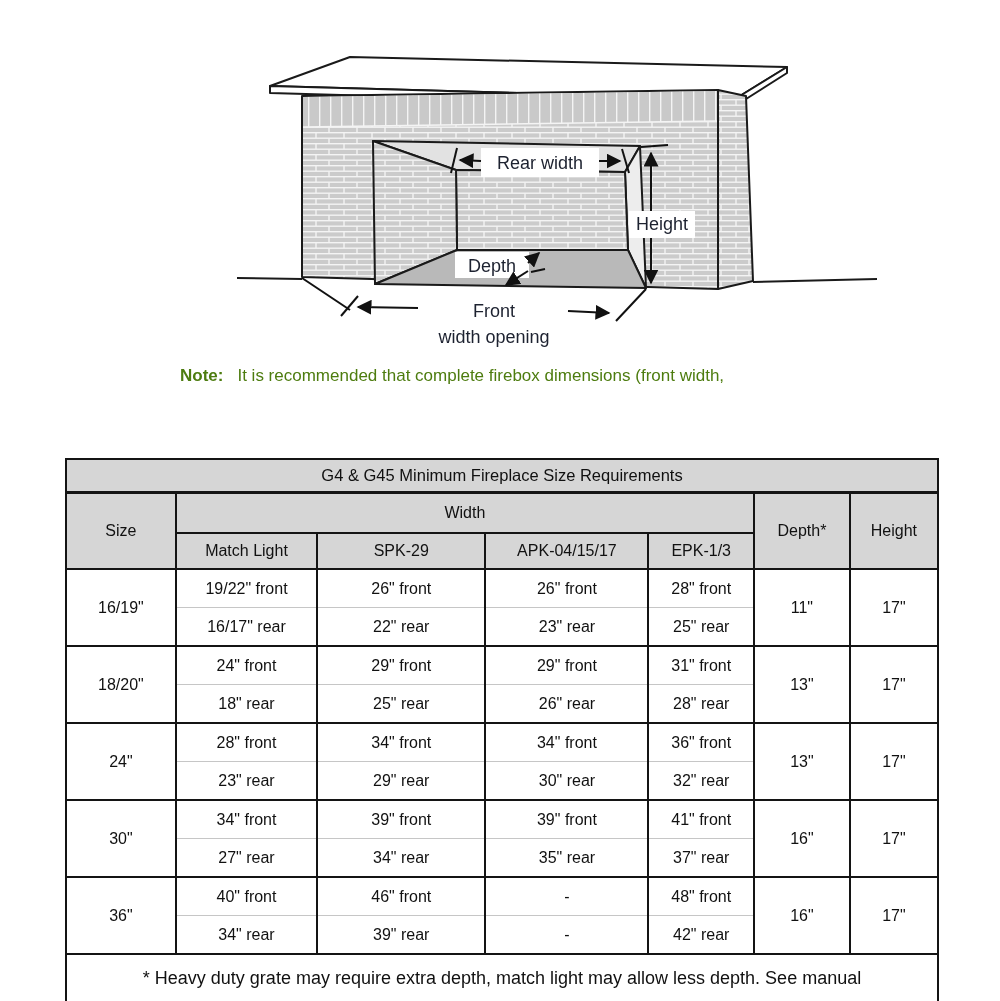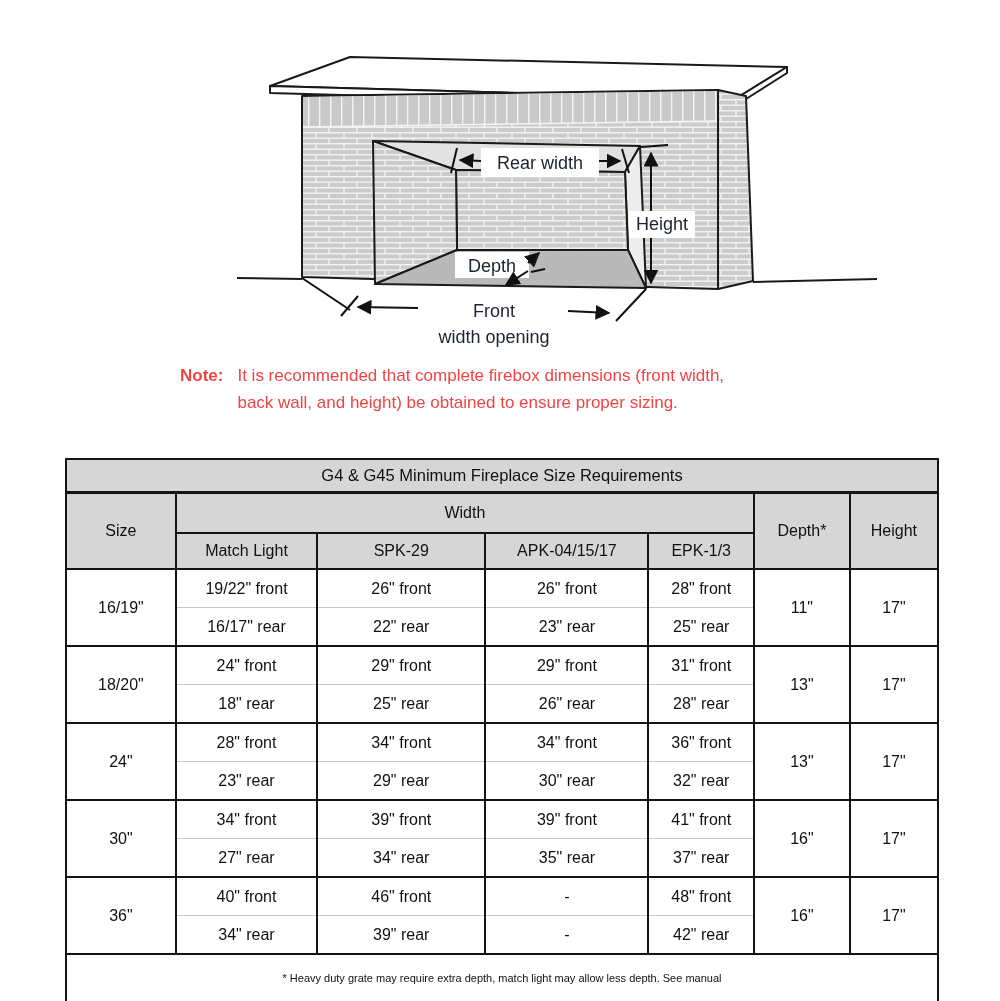--- a/index.html
+++ b/index.html
@@ -11,42 +11,42 @@
     color:#111;
     overflow:hidden;
   }
   
   #diagram-svg{position:absolute;left:0;top:0;}
   .dim-label{font-size:18px;fill:#1d2230;}
   
   .note{
     position:absolute;left:180px;top:362px;width:680px;
     display:flex;gap:14px;
-    font-size:17px;line-height:27px;color:#ef4444;
+    font-size:17px;line-height:27px;color:#4d7c0f;
   }
   .note .note-label{font-weight:700;white-space:nowrap;}
   
   table.spec{
     position:absolute;left:65px;top:458px;width:874px;
     border-collapse:collapse;table-layout:fixed;
     font-size:16px;color:#111;background:#fff;
   }
   table.spec th,table.spec td{
     border:2px solid #141414;
     text-align:center;vertical-align:middle;
     font-weight:400;padding:0 2px;background:#ffffff;
   }
   table.spec th.title{height:31px;background:#d6d6d6;border-bottom-width:3px;font-size:16.5px;text-align:center;}
   table.spec th.hdr{background:#d6d6d6;}
   table.spec tr.hdr-top th{height:38px;}
   table.spec tr.hdr-sub th{height:34px;text-align:center;}
   table.spec tbody td{height:37px;}
   table.spec td.front{border-bottom:1px solid #c6c6c6;}
   table.spec td.rear{border-top:1px solid #c6c6c6;}
-  table.spec td.footnote{height:46px;font-size:11px;border-bottom-color:#b9b9b9;margin-left:24px;}
+  table.spec td.footnote{height:46px;font-size:18px;border-bottom-color:#b9b9b9;margin-left:24px;}
 </style>
 </head>
 <body>
 
 <div id="page">
 
   <svg id="diagram-svg" width="1000" height="355" viewBox="0 0 1000 355">
     <defs>
       <pattern id="brick" width="28" height="11" patternUnits="userSpaceOnUse">
         <rect width="28" height="11" fill="#cbcbcb"></rect>
@@ -120,21 +120,20 @@
       <line x1="646" y1="289" x2="616" y2="321"></line>
     </g>
     <text class="dim-label" x="494" y="317" text-anchor="middle">Front</text>
     <text class="dim-label" x="494" y="343" text-anchor="middle">width opening</text>
   </svg>
 
   <div class="note">
     <span class="note-label">Note:</span>
     <span>
       <span>It is recommended that complete firebox dimensions (front width,</span><br>
-      <span>back wall, and height) be obtained to ensure proper sizing.</span>
     </span>
   </div>
 
   <table class="spec">
     <colgroup>
       <col style="width:12.6%">
         <col style="width:16.2%">
         <col style="width:19.3%">
       <col style="width:18.7%">
         <col style="width:12.1%">

